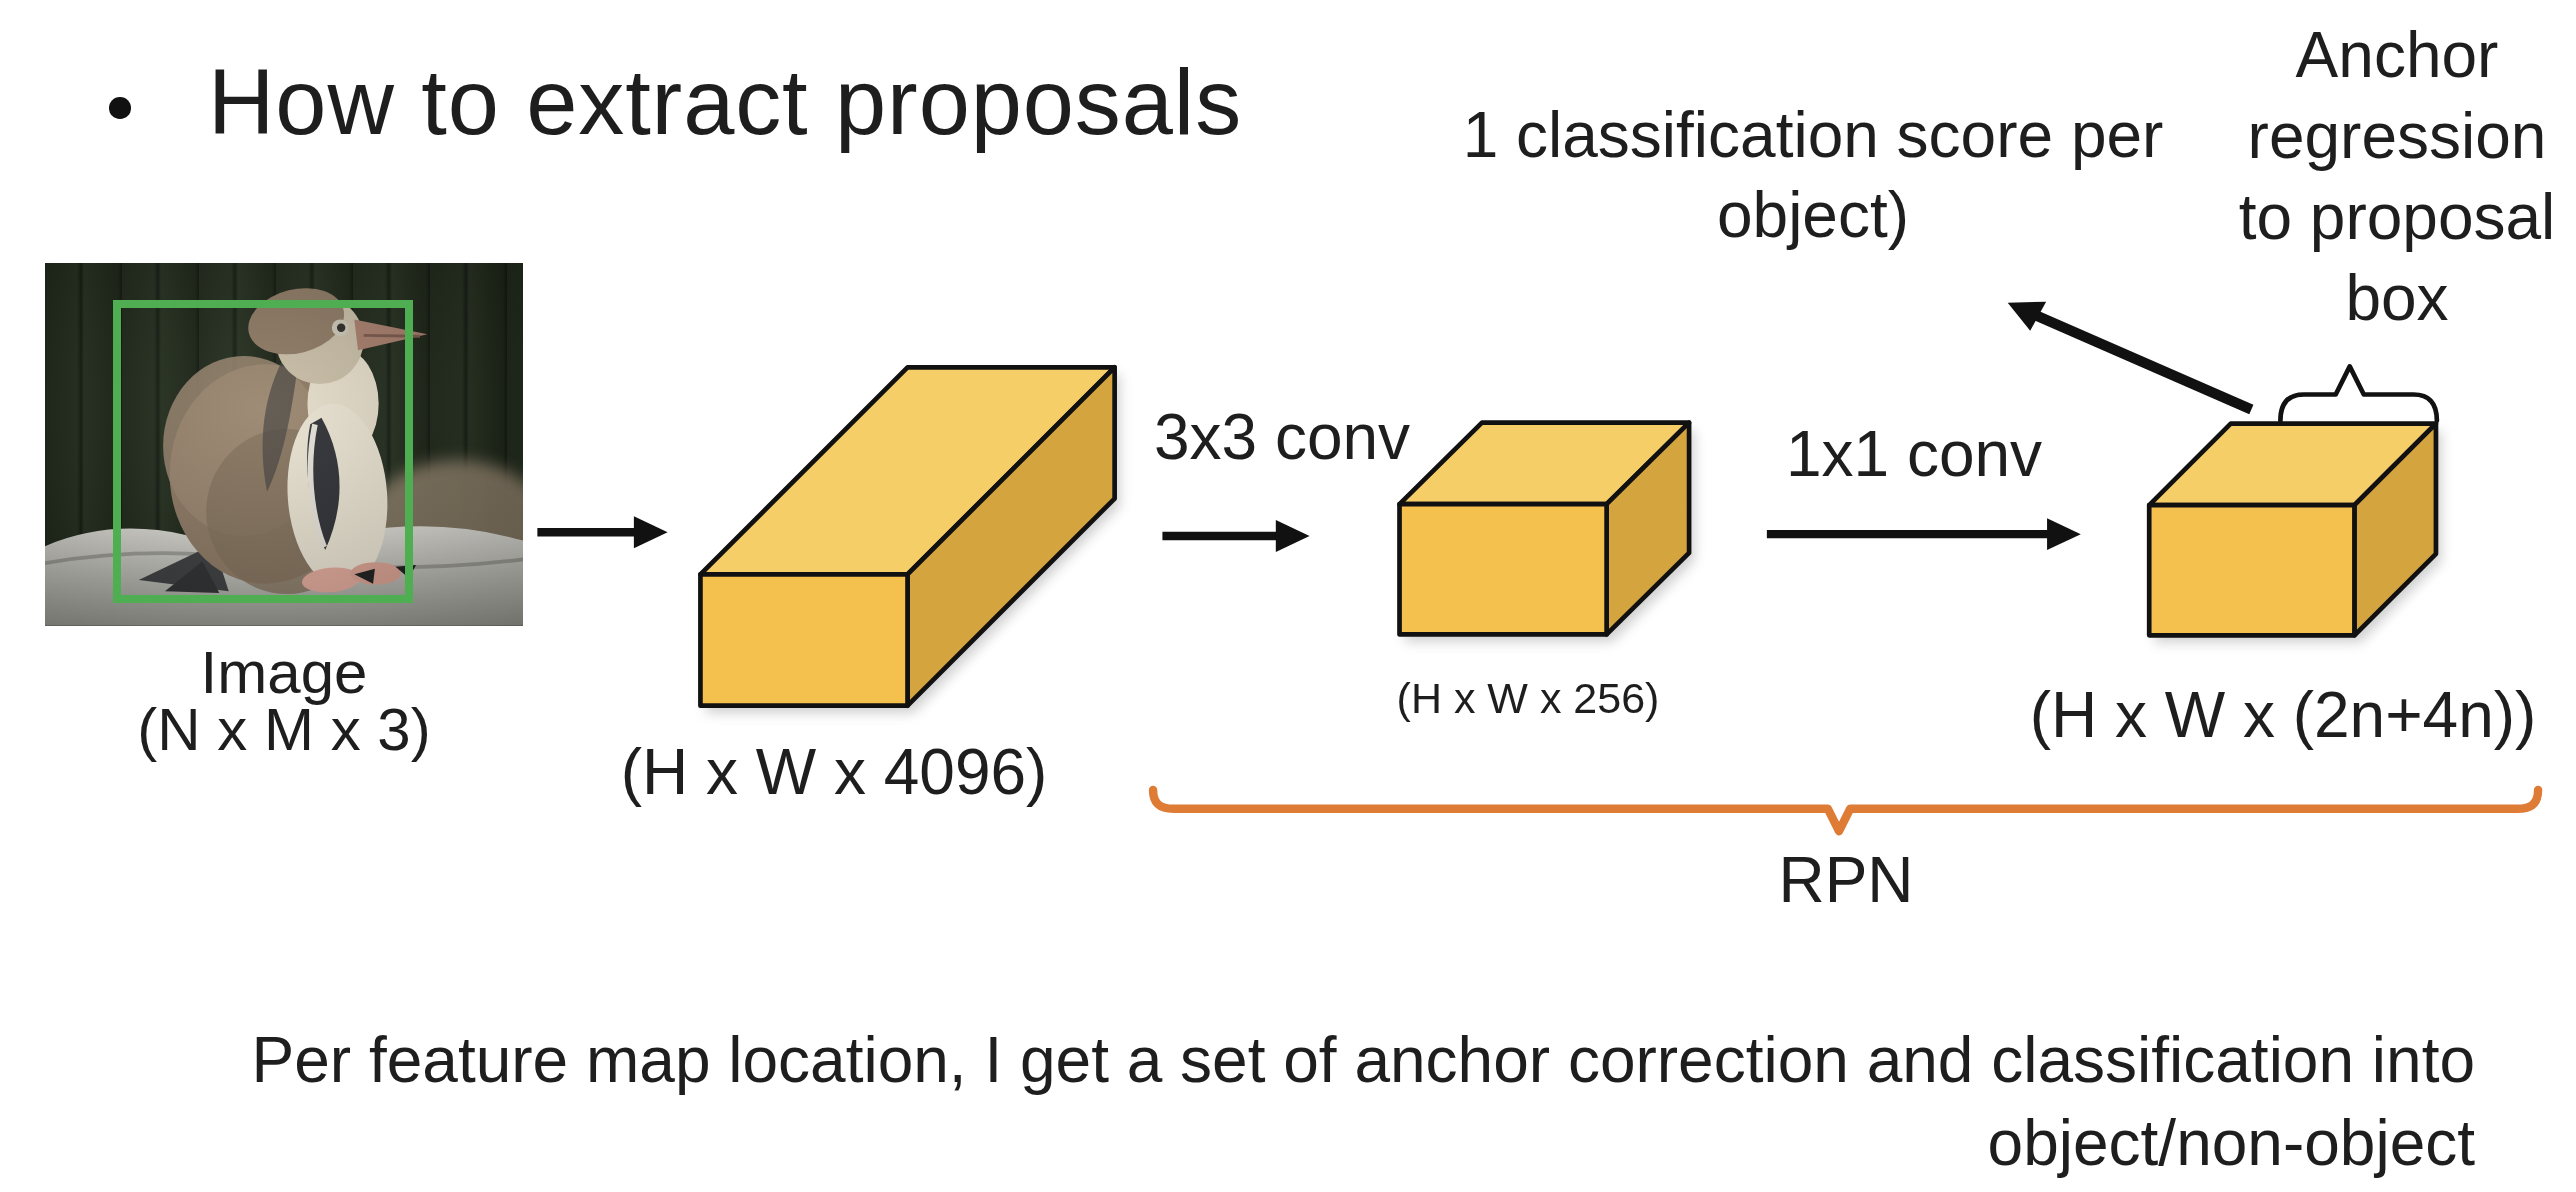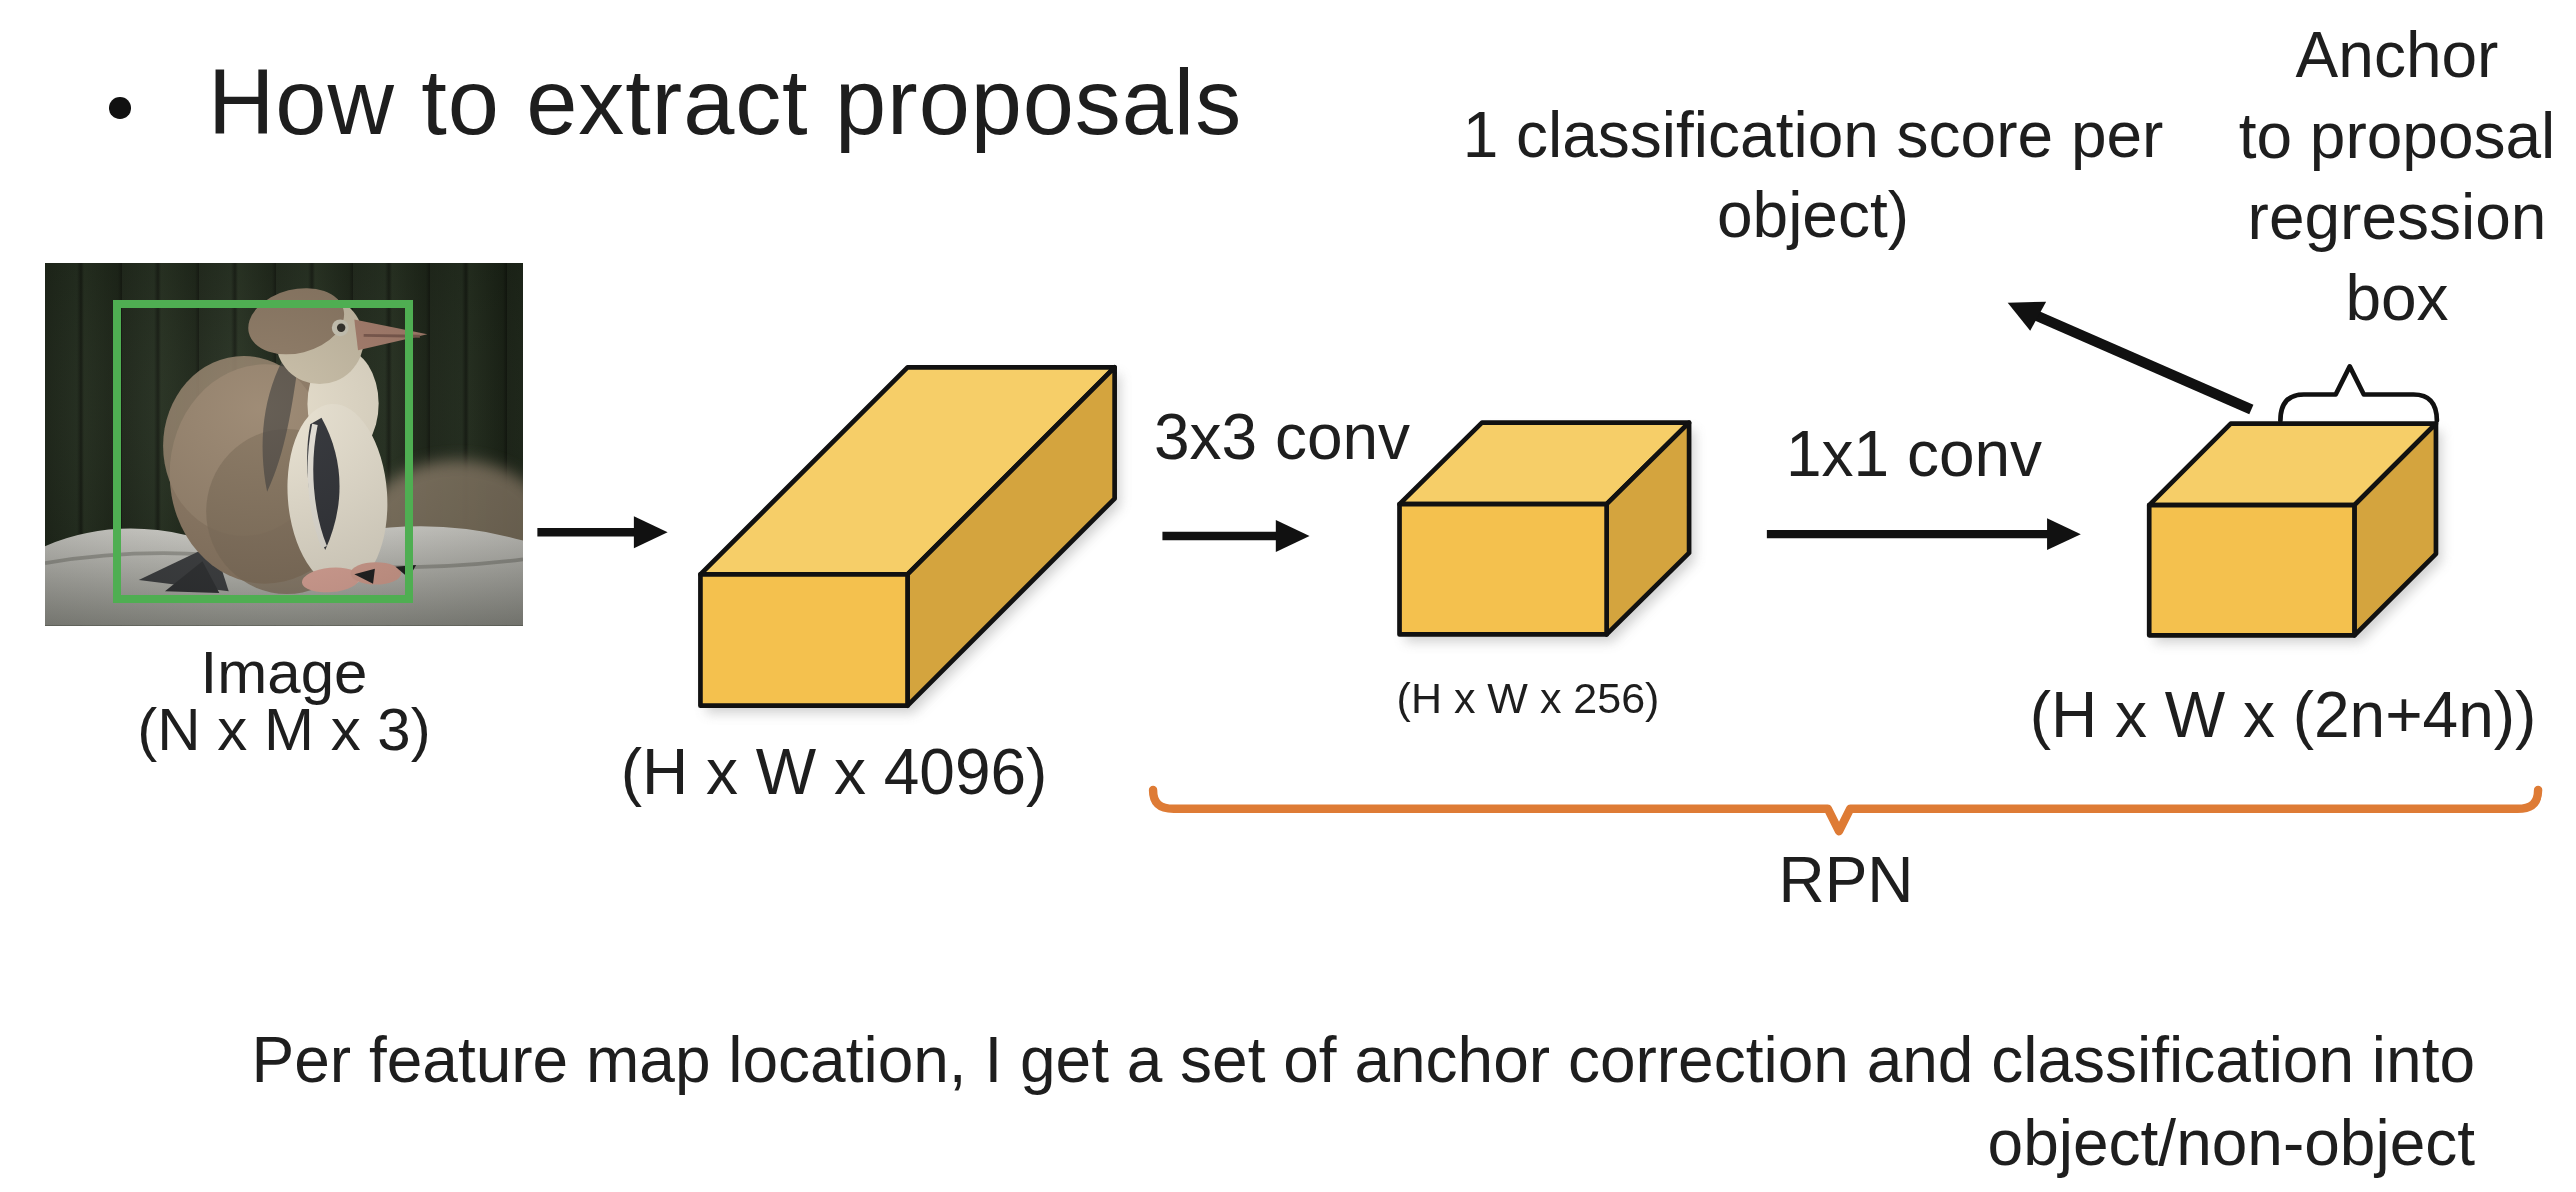--- a/index.html
+++ b/index.html
@@ -150,22 +150,22 @@
 <div class="abs txt center" id="box3-label">(H x W x (2n+4n))</div>
 <div class="abs txt center" id="rpn-label">RPN</div>
 
 <div class="abs txt center" id="cls-text">
   <div>1 classification score per</div>
   <div>object)</div>
 </div>
 
 <div class="abs txt center" id="anchor-text">
   <div>Anchor</div>
+  <div>regression</div>
   <div>to proposal</div>
-  <div>regression</div>
   <div>box</div>
 </div>
 
 <div class="abs txt" id="footer">
   <div>Per feature map location, I get a set of anchor correction and classification into</div>
   <div>object/non-object</div>
 </div>
 
 
 </body></html>

